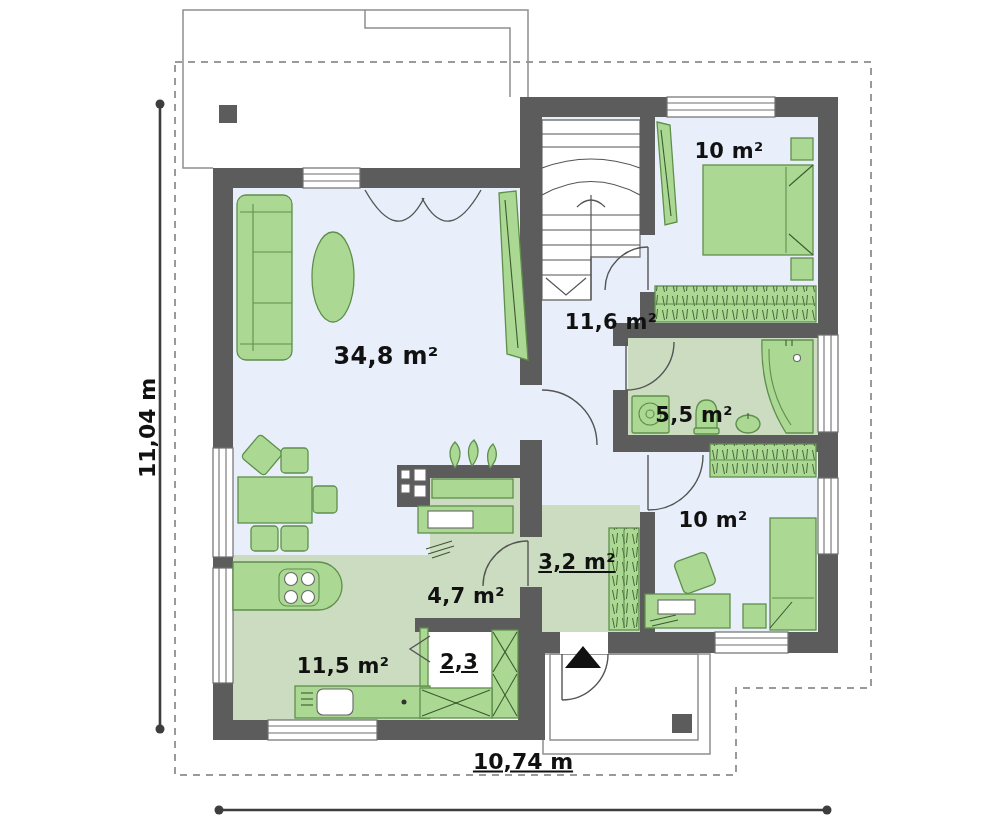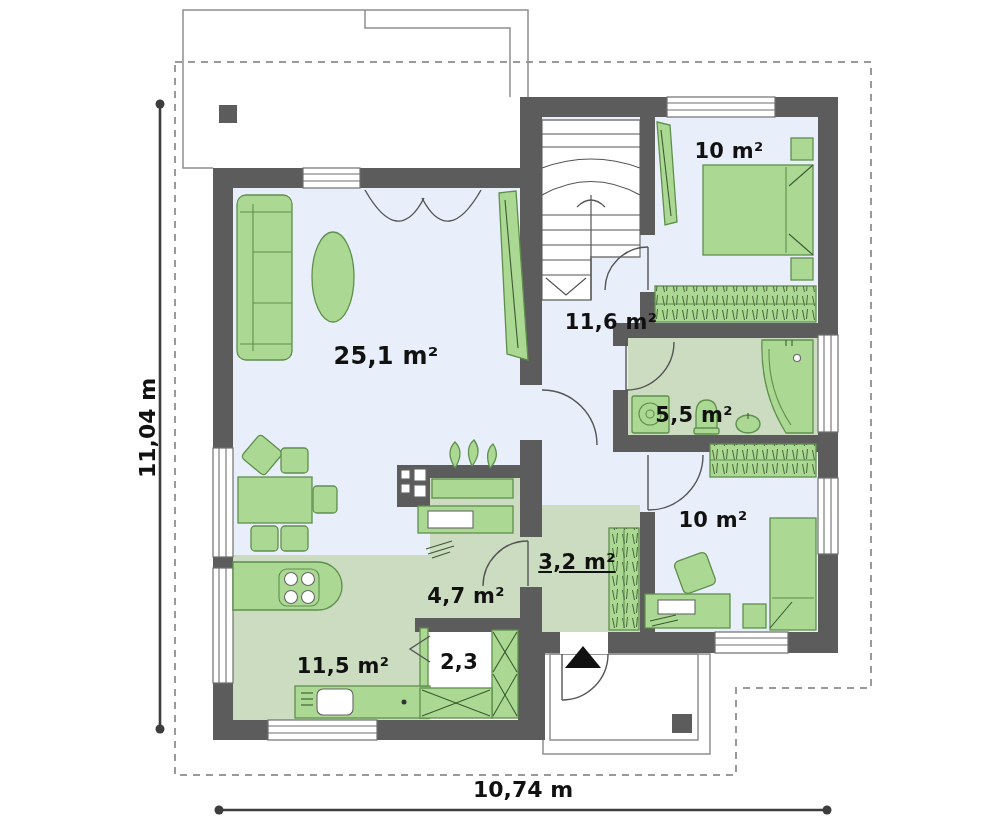--- a/index.html
+++ b/index.html
@@ -341,24 +341,24 @@
     <circle class="dimdot" cx="160" cy="104" r="4.5"></circle>
     <circle class="dimdot" cx="160" cy="729" r="4.5"></circle>
   </g>
   <g>
     <line class="dim" x1="219" y1="810" x2="827" y2="810"></line>
     <circle class="dimdot" cx="219" cy="810" r="4.5"></circle>
     <circle class="dimdot" cx="827" cy="810" r="4.5"></circle>
   </g>
 </svg>
 
-<div class="room-label lg" style="left:386px;top:356px;">25,1 m²</div>
+<div class="room-label lg" style="left:386px;top:356px;">34,8 m²</div>
 <div class="room-label" style="left:583px;top:322px;margin-left:28px;">11,6 m²</div>
 <div class="room-label" style="left:729px;top:151px;">10 m²</div>
 <div class="room-label" style="left:694px;top:371px;margin-top:44px;">5,5 m²</div>
 <div class="room-label" style="left:713px;top:520px;">10 m²</div>
 <div class="room-label" style="left:466px;top:596px;">4,7 m²</div>
 <div class="room-label" style="left:577px;top:562px;text-decoration:underline;">3,2 m²</div>
-<div class="room-label" style="left:459px;top:662px;">2,3</div>
+<div class="room-label" style="left:459px;top:662px;text-decoration:underline;">2,3</div>
 <div class="room-label" style="left:343px;top:666px;">11,5 m²</div>
-<div class="dim-label" style="left:523px;top:789px;">10,74 m</div>
+<div class="dim-label" style="left:523px;top:761px;text-decoration:underline;">10,74 m</div>
 <div class="dim-label vert" style="left:147px;top:428px;">11,04 m</div>
 </div>
 
 </body></html>

